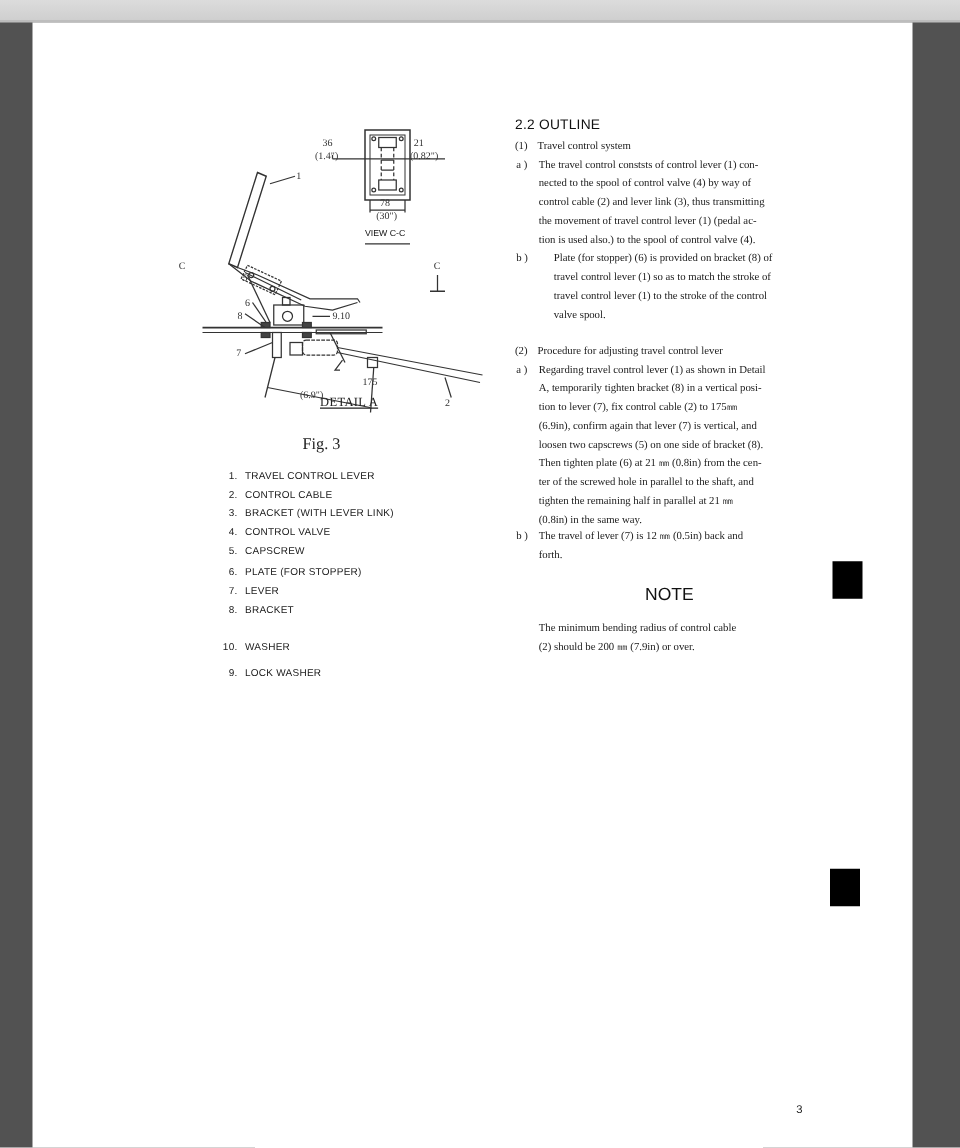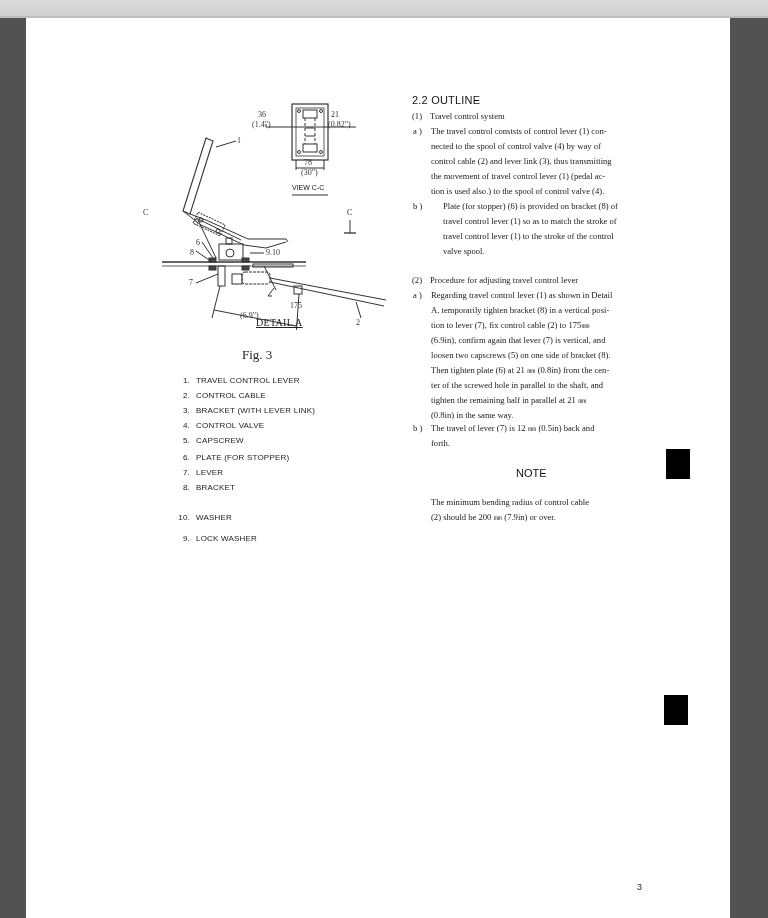--- a/index.html
+++ b/index.html
@@ -186,21 +186,21 @@
     <div>tighten the remaining  half in parallel at 21 ㎜</div>
     <div>(0.8in) in the same way.</div>
   </div>
 
   <div class="para serif item-label" style="left:387px; top:403px;">b )</div>
   <div class="para serif body-text" style="left:405px; top:403px; width:218px;">
     <div>The travel of lever (7) is 12 ㎜ (0.5in) back and</div>
     <div>forth.</div>
   </div>
 
-  <div class="abs sans" style="left:490px; top:449px; font-size:11px; color:#111;">NOTE</div>
+  <div class="abs sans" style="left:490px; top:449px; font-size:14px; color:#111;">NOTE</div>
   <div class="para serif body-text" style="left:405px; top:477px; width:210px; text-align:left;">
     <div>The minimum bending radius of control cable</div>
     <div>(2) should be 200 ㎜ (7.9in) or over.</div>
   </div>
 
   <div class="tab-marker" style="left:640px; top:431px; width:24px; height:30px;"></div>
   <div class="tab-marker" style="left:638px; top:677px; width:24px; height:30px;"></div>
 
   <div class="abs sans" style="left:611px; top:864px; font-size:9px; color:#222;">3</div>
 </div>

